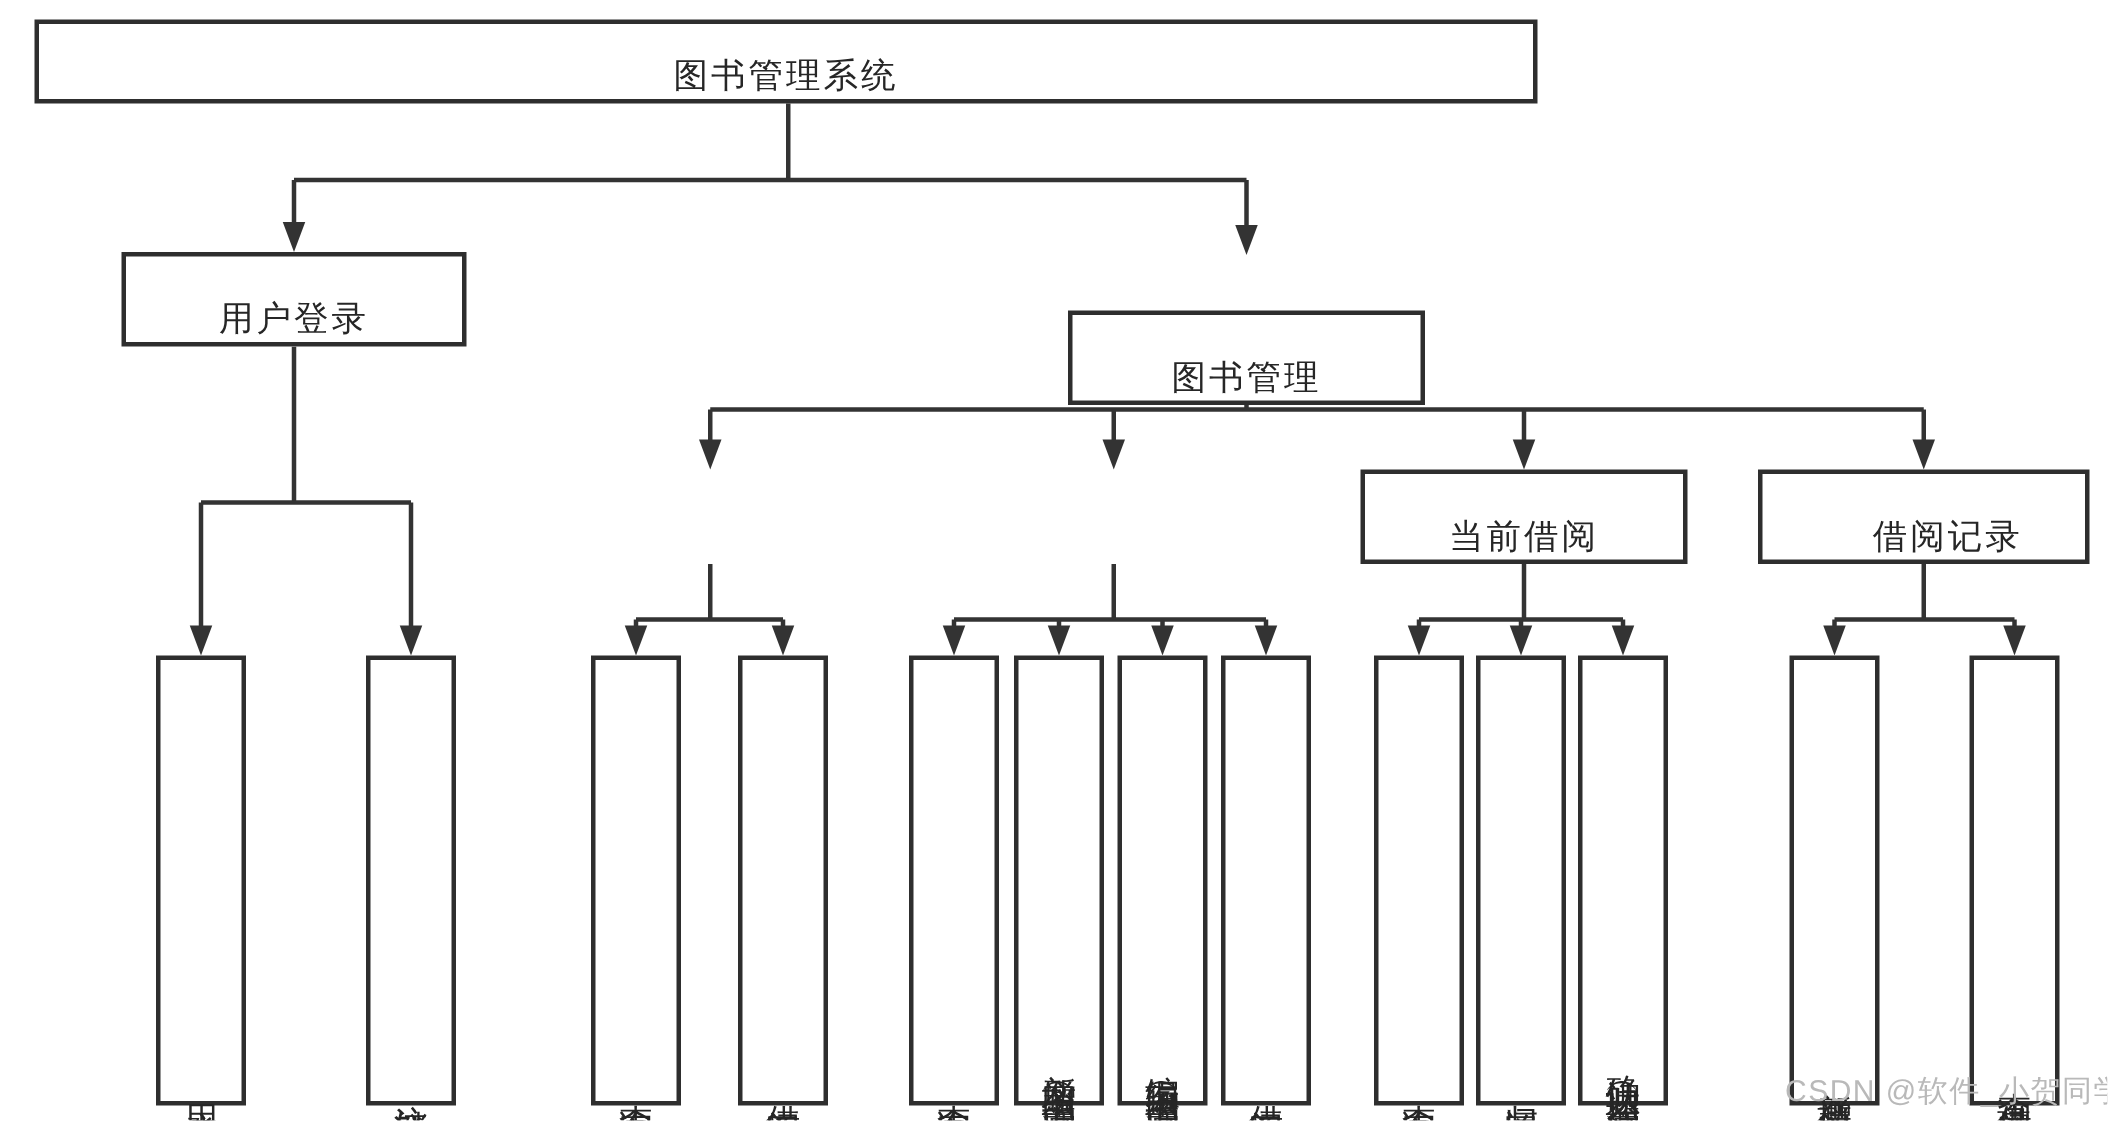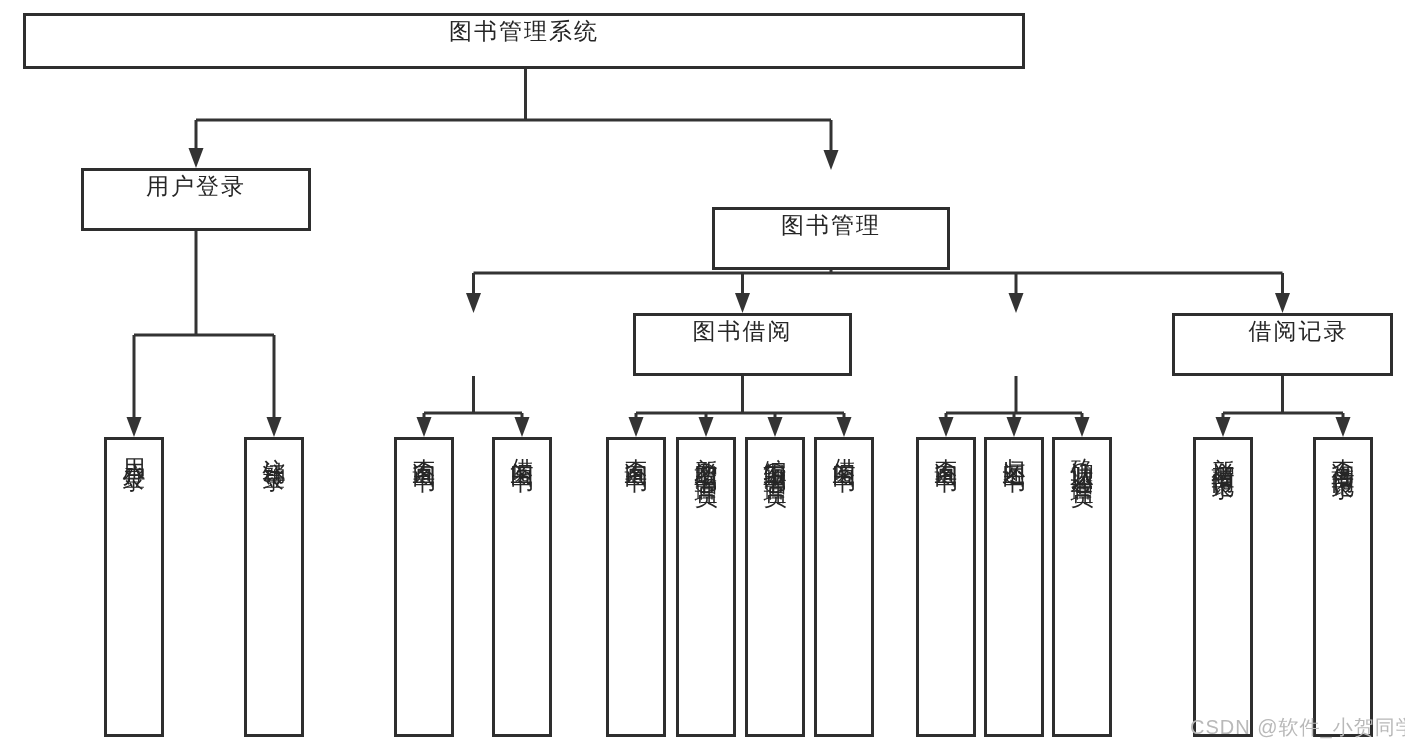--- a/index.html
+++ b/index.html
@@ -16,21 +16,21 @@
     left: 0; top: 0;
     width: 1405px; height: 747px;
     z-index: 1;
   }
   .node {
     position: absolute;
     box-sizing: border-box;
     border: 3px solid #2e2e2e;
     background: #ffffff;
     display: flex;
-    align-items: flex-start;
+    align-items: flex-end;
     justify-content: center;
     color: #262626;
     z-index: 2;
   }
   .h-label {
     font-size: 23px;
     letter-spacing: 2px;
     white-space: nowrap;
   }
   .leaf {
@@ -135,22 +135,22 @@
     <span class="h-label">图书管理系统</span>
   </div>
 
   <div class="node" style="left:81px; top:168px; width:230px; height:63px;">
     <span class="h-label">用户登录</span>
   </div>
   <div class="node" style="left:712px; top:170px; width:238px; height:63px;margin-top:37px;">
     <span class="h-label">图书管理</span>
   </div>
 
-  <div class="node" style="left:633px; top:313px; width:219px; height:63px;">
-    <span class="h-label">图书借阅</span>
+  <div class="node" style="left:907px; top:313px; width:218px; height:63px;">
+    <span class="h-label">当前借阅</span>
   </div>
   <div class="node" style="left:1172px; top:313px; width:221px; height:63px;padding-left:32px;">
     <span class="h-label">借阅记录</span>
   </div>
 
   <div class="node leaf" style="left:104px;">
     <span class="vtext">用户登录</span>
   </div>
   <div class="node leaf" style="left:244px;">
     <span class="vtext">注销登录</span>

